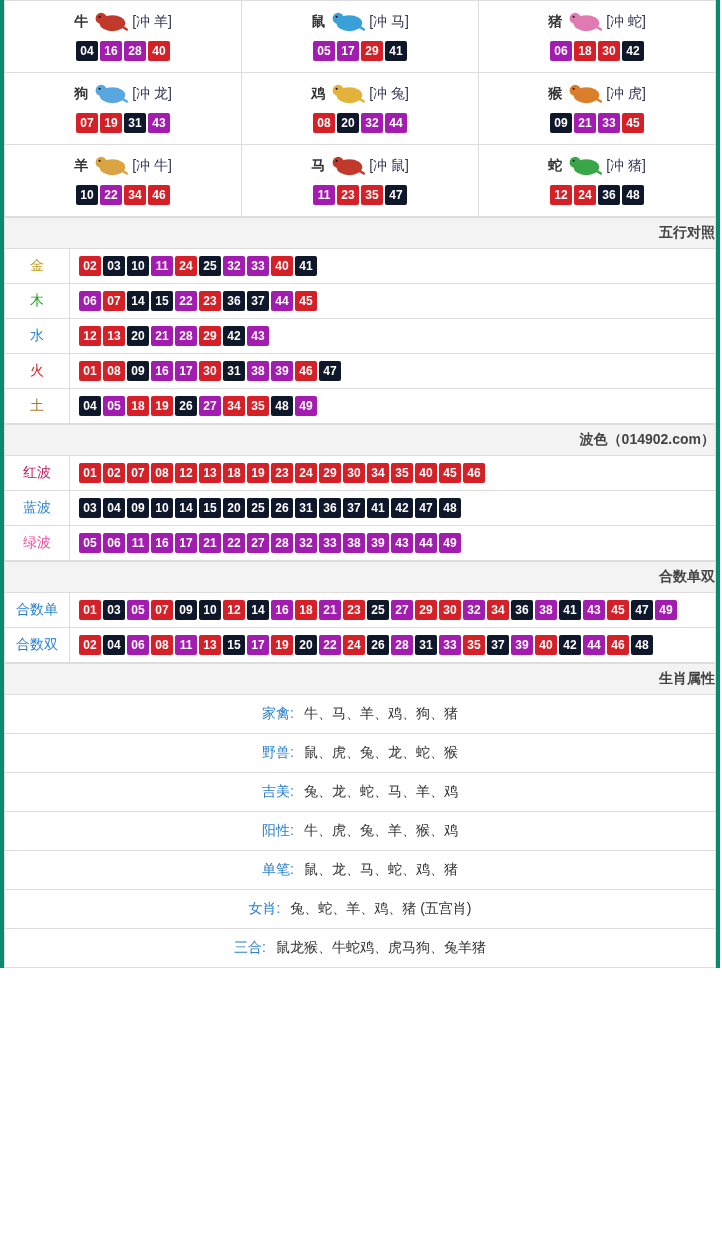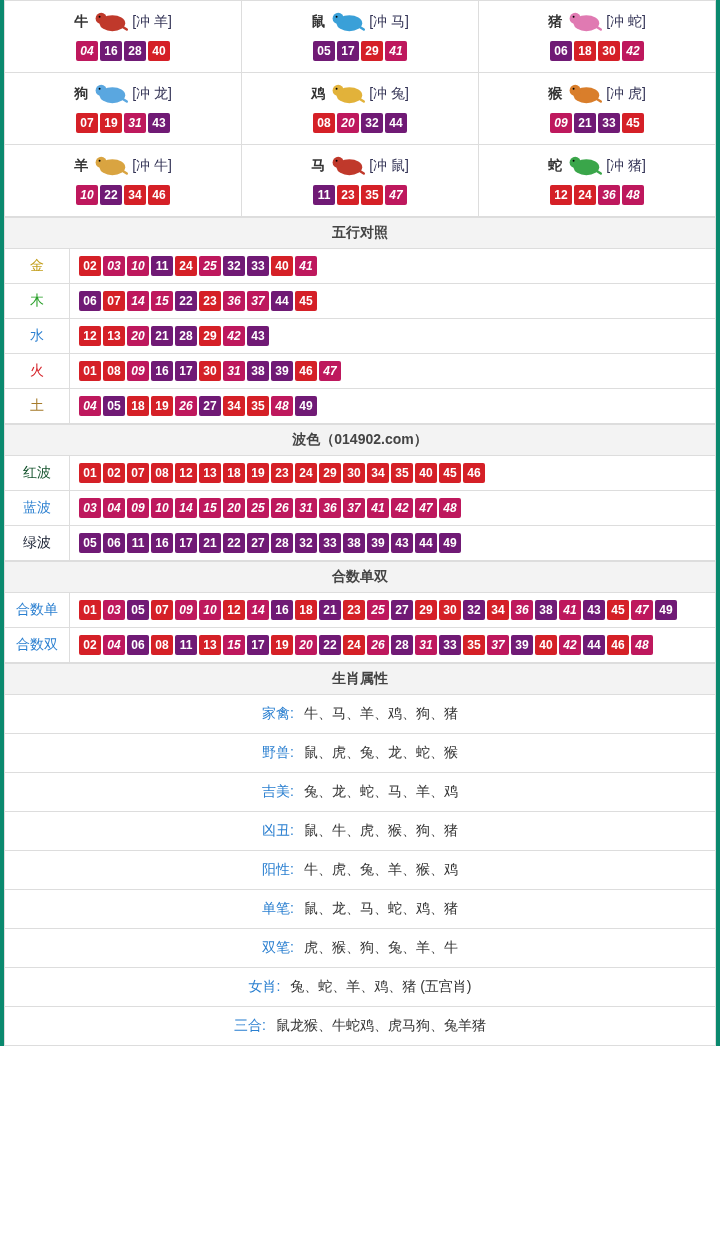--- a/index.html
+++ b/index.html
@@ -7,27 +7,27 @@
   table { width:100%; border-collapse:collapse; }
   td, th { border:1px solid #ddd; }
   .zod-grid td { width:33.33%; text-align:center; padding:6px 0 10px 0; }
   .zod-line { display:flex; align-items:center; justify-content:center; gap:2px; }
   .zod-name { font-weight:bold; }
   .zod-chong { color:#335; }
   .zod-icon svg { width:40px; height:26px; }
   .balls { text-align:center; padding-top:4px; }
   .ball { display:inline-block; width:22px; height:20px; line-height:20px; color:#fff; font-size:12px; font-weight:bold; text-align:center; margin:1px; border-radius:2px; }
   .r { background:#d52027; }
-  .b { background:#be185d;font-style:italic; }
-  .g { background:#701a75; }
-  .sec-head { background:#f3f3f3; text-align:center; font-weight:bold; padding:6px 0; color:#444; }
+  .b { background:#0f172a; }
+  .g { background:#a21caf; }
+  .sec-head { background:#f3f3f3; text-align:right; font-weight:bold; padding:6px 0; color:#444; }
   .row-label { width:56px; text-align:center; padding:8px 4px; font-size:14px; }
   .row-balls { padding:6px 8px; }
   .c-gold{color:#c39f1d;} .c-wood{color:#2aa02a;} .c-water{color:#2a7fd0;} .c-fire{color:#d52027;} .c-earth{color:#a67b2b;}
-  .c-red{color:#14532d;} .c-blue{color:#2a7fd0;font-family:Liberation Mono, monospace;} .c-green{color:#0f172a;}
+  .c-red{color:#be185d;} .c-blue{color:#2a7fd0;font-family:Liberation Mono, monospace;} .c-green{color:#ec4899;}
   .attr-row td { text-align:center; padding:10px 0; }
   .attr-key { color:#2a7fd0; margin-right:6px; }
   .attr-val { color:#333; }
 </style>
 </head>
 <body>
 
 <div class="wrap">
 
   <table class="zod-grid">
@@ -248,44 +248,32 @@
     </td>
         </tr>
         <tr class="attr-row">
           <td>
       <span class="attr-key">吉美:</span>
       <span class="attr-val">兔、龙、蛇、马、羊、鸡</span>
     </td>
         </tr>
         <tr class="attr-row">
           <td>
-      <span class="attr-key">凶丑:</span>
-      <span class="attr-val">鼠、牛、虎、猴、狗、猪</span>
-    </td>
-        </tr>
-        <tr class="attr-row">
-          <td>
       <span class="attr-key">阳性:</span>
       <span class="attr-val">牛、虎、兔、羊、猴、鸡</span>
     </td>
         </tr>
         <tr class="attr-row">
           <td>
       <span class="attr-key">单笔:</span>
       <span class="attr-val">鼠、龙、马、蛇、鸡、猪</span>
     </td>
         </tr>
         <tr class="attr-row">
           <td>
-      <span class="attr-key">双笔:</span>
-      <span class="attr-val">虎、猴、狗、兔、羊、牛</span>
-    </td>
-        </tr>
-        <tr class="attr-row">
-          <td>
       <span class="attr-key">女肖:</span>
       <span class="attr-val">兔、蛇、羊、鸡、猪 (五宫肖)</span>
     </td>
         </tr>
         <tr class="attr-row">
           <td>
       <span class="attr-key">三合:</span>
       <span class="attr-val">鼠龙猴、牛蛇鸡、虎马狗、兔羊猪</span>
     </td>
         </tr>

